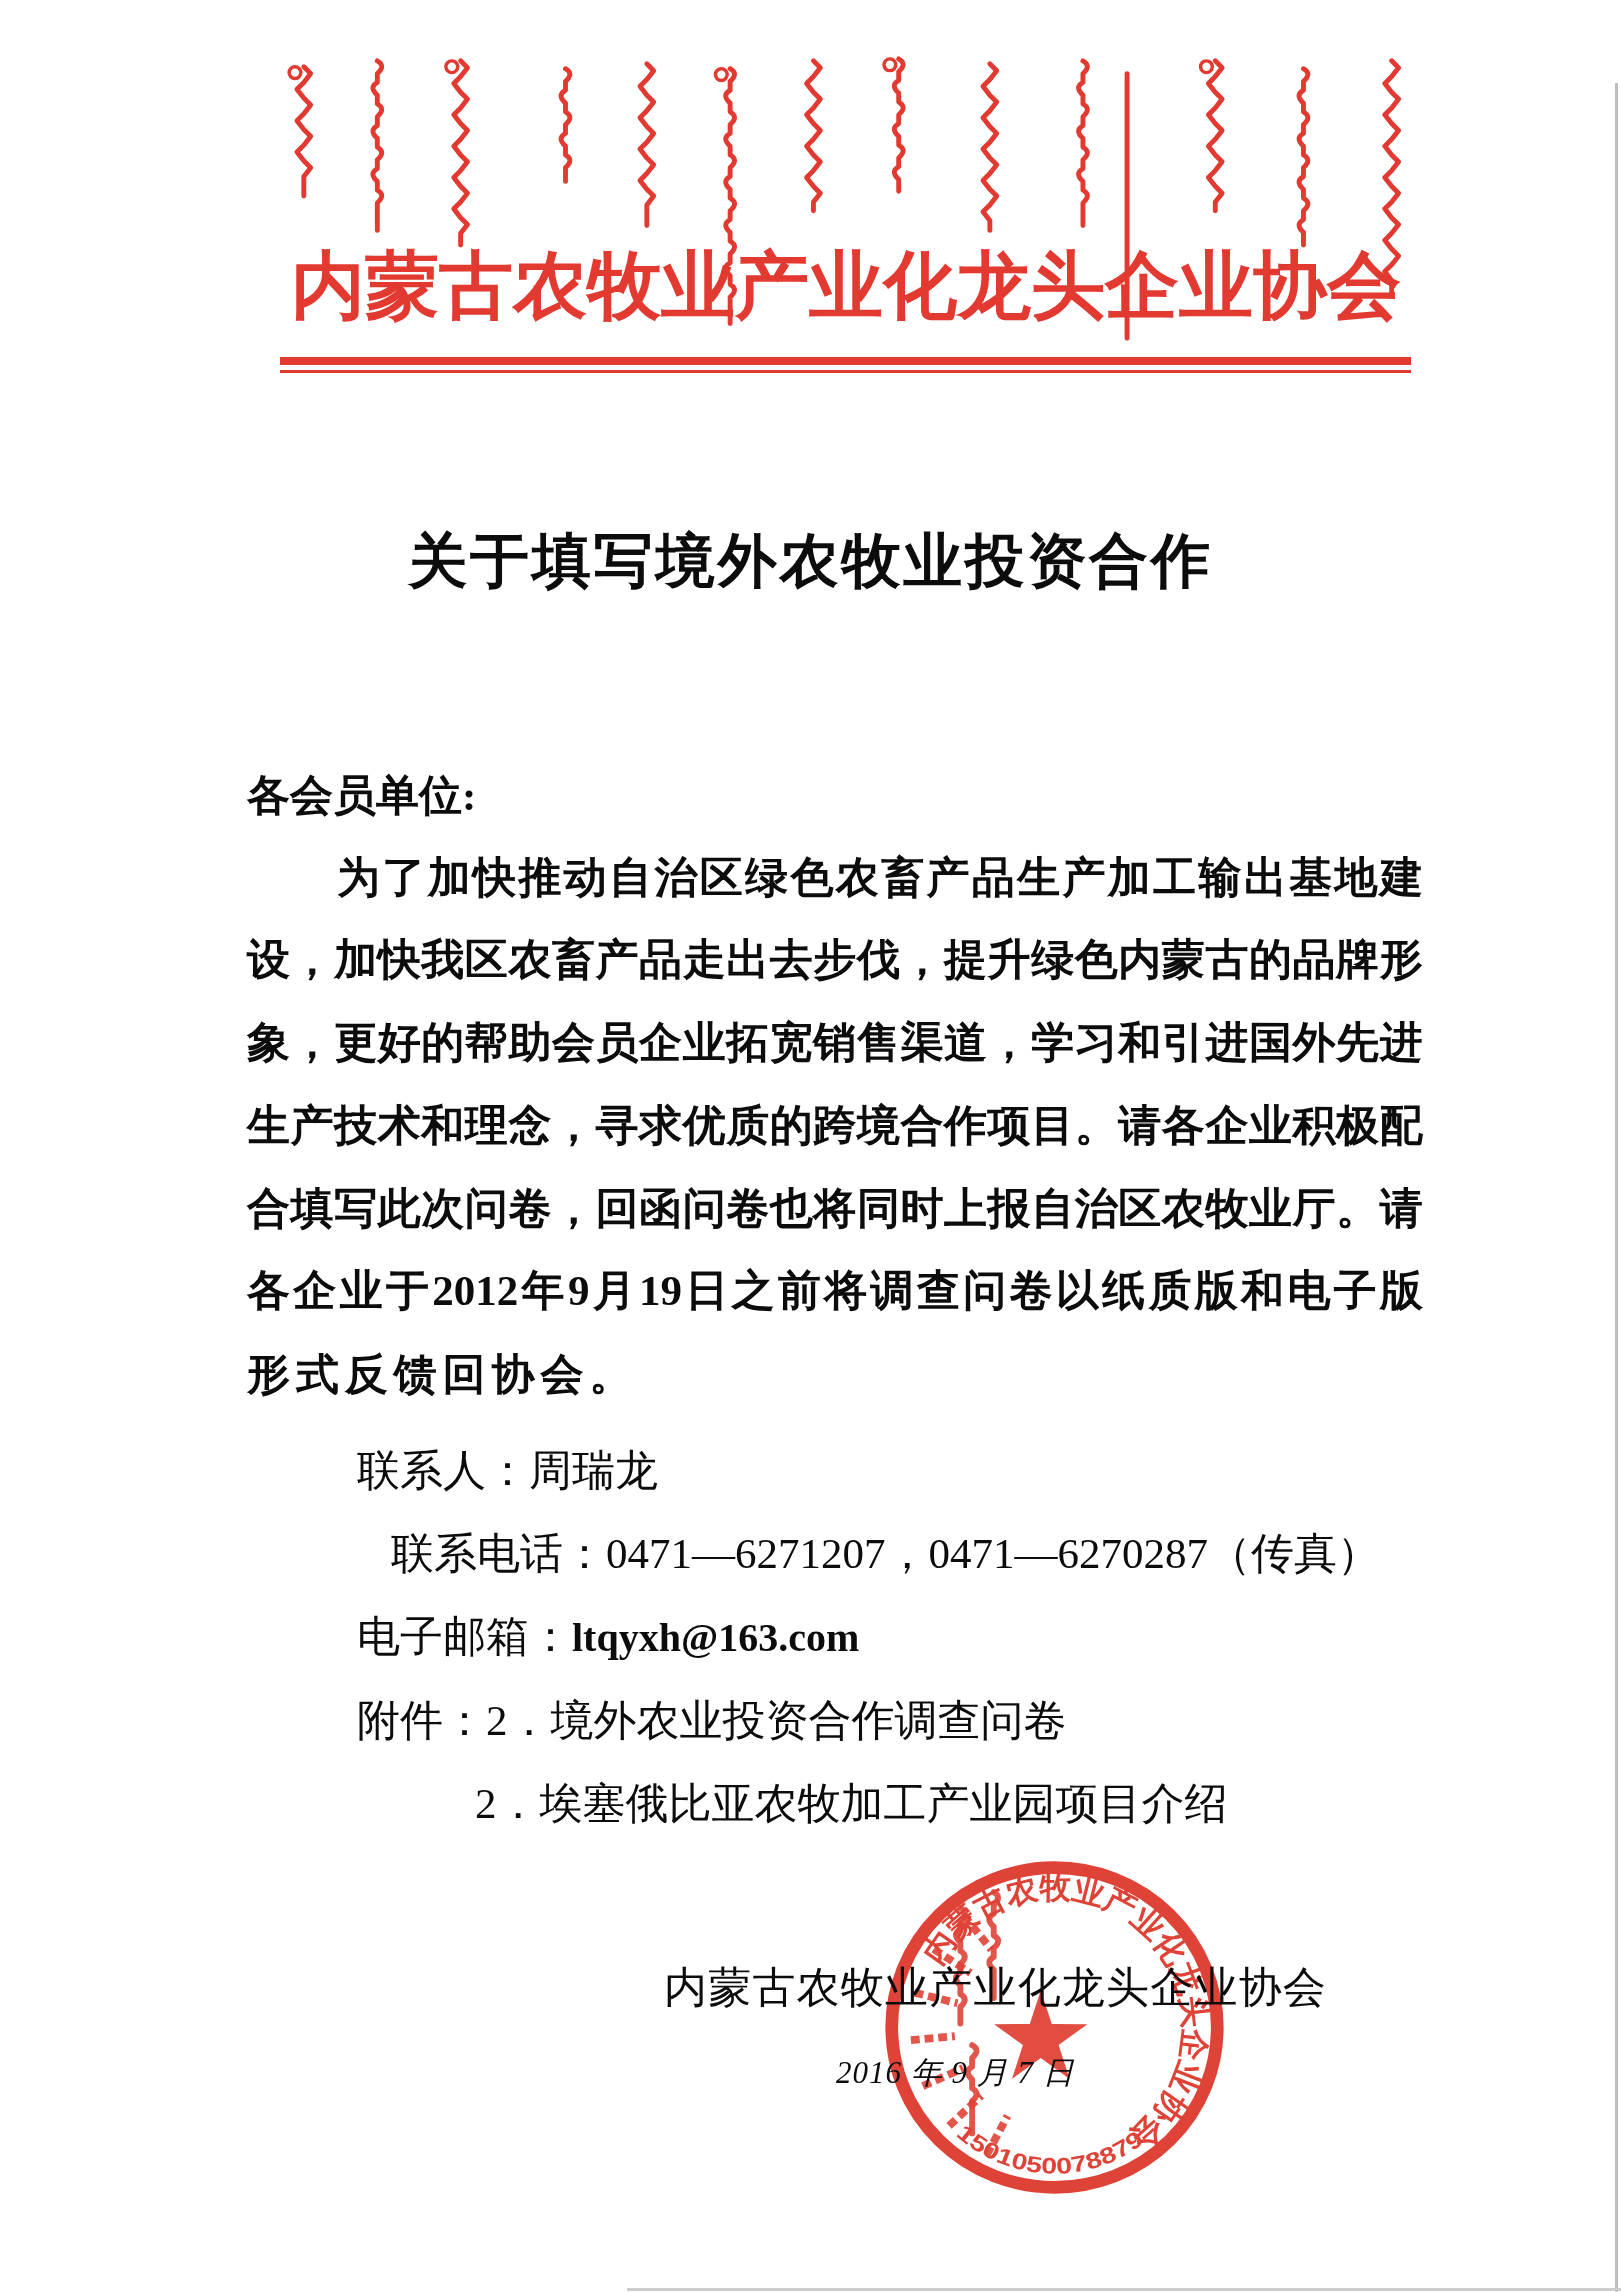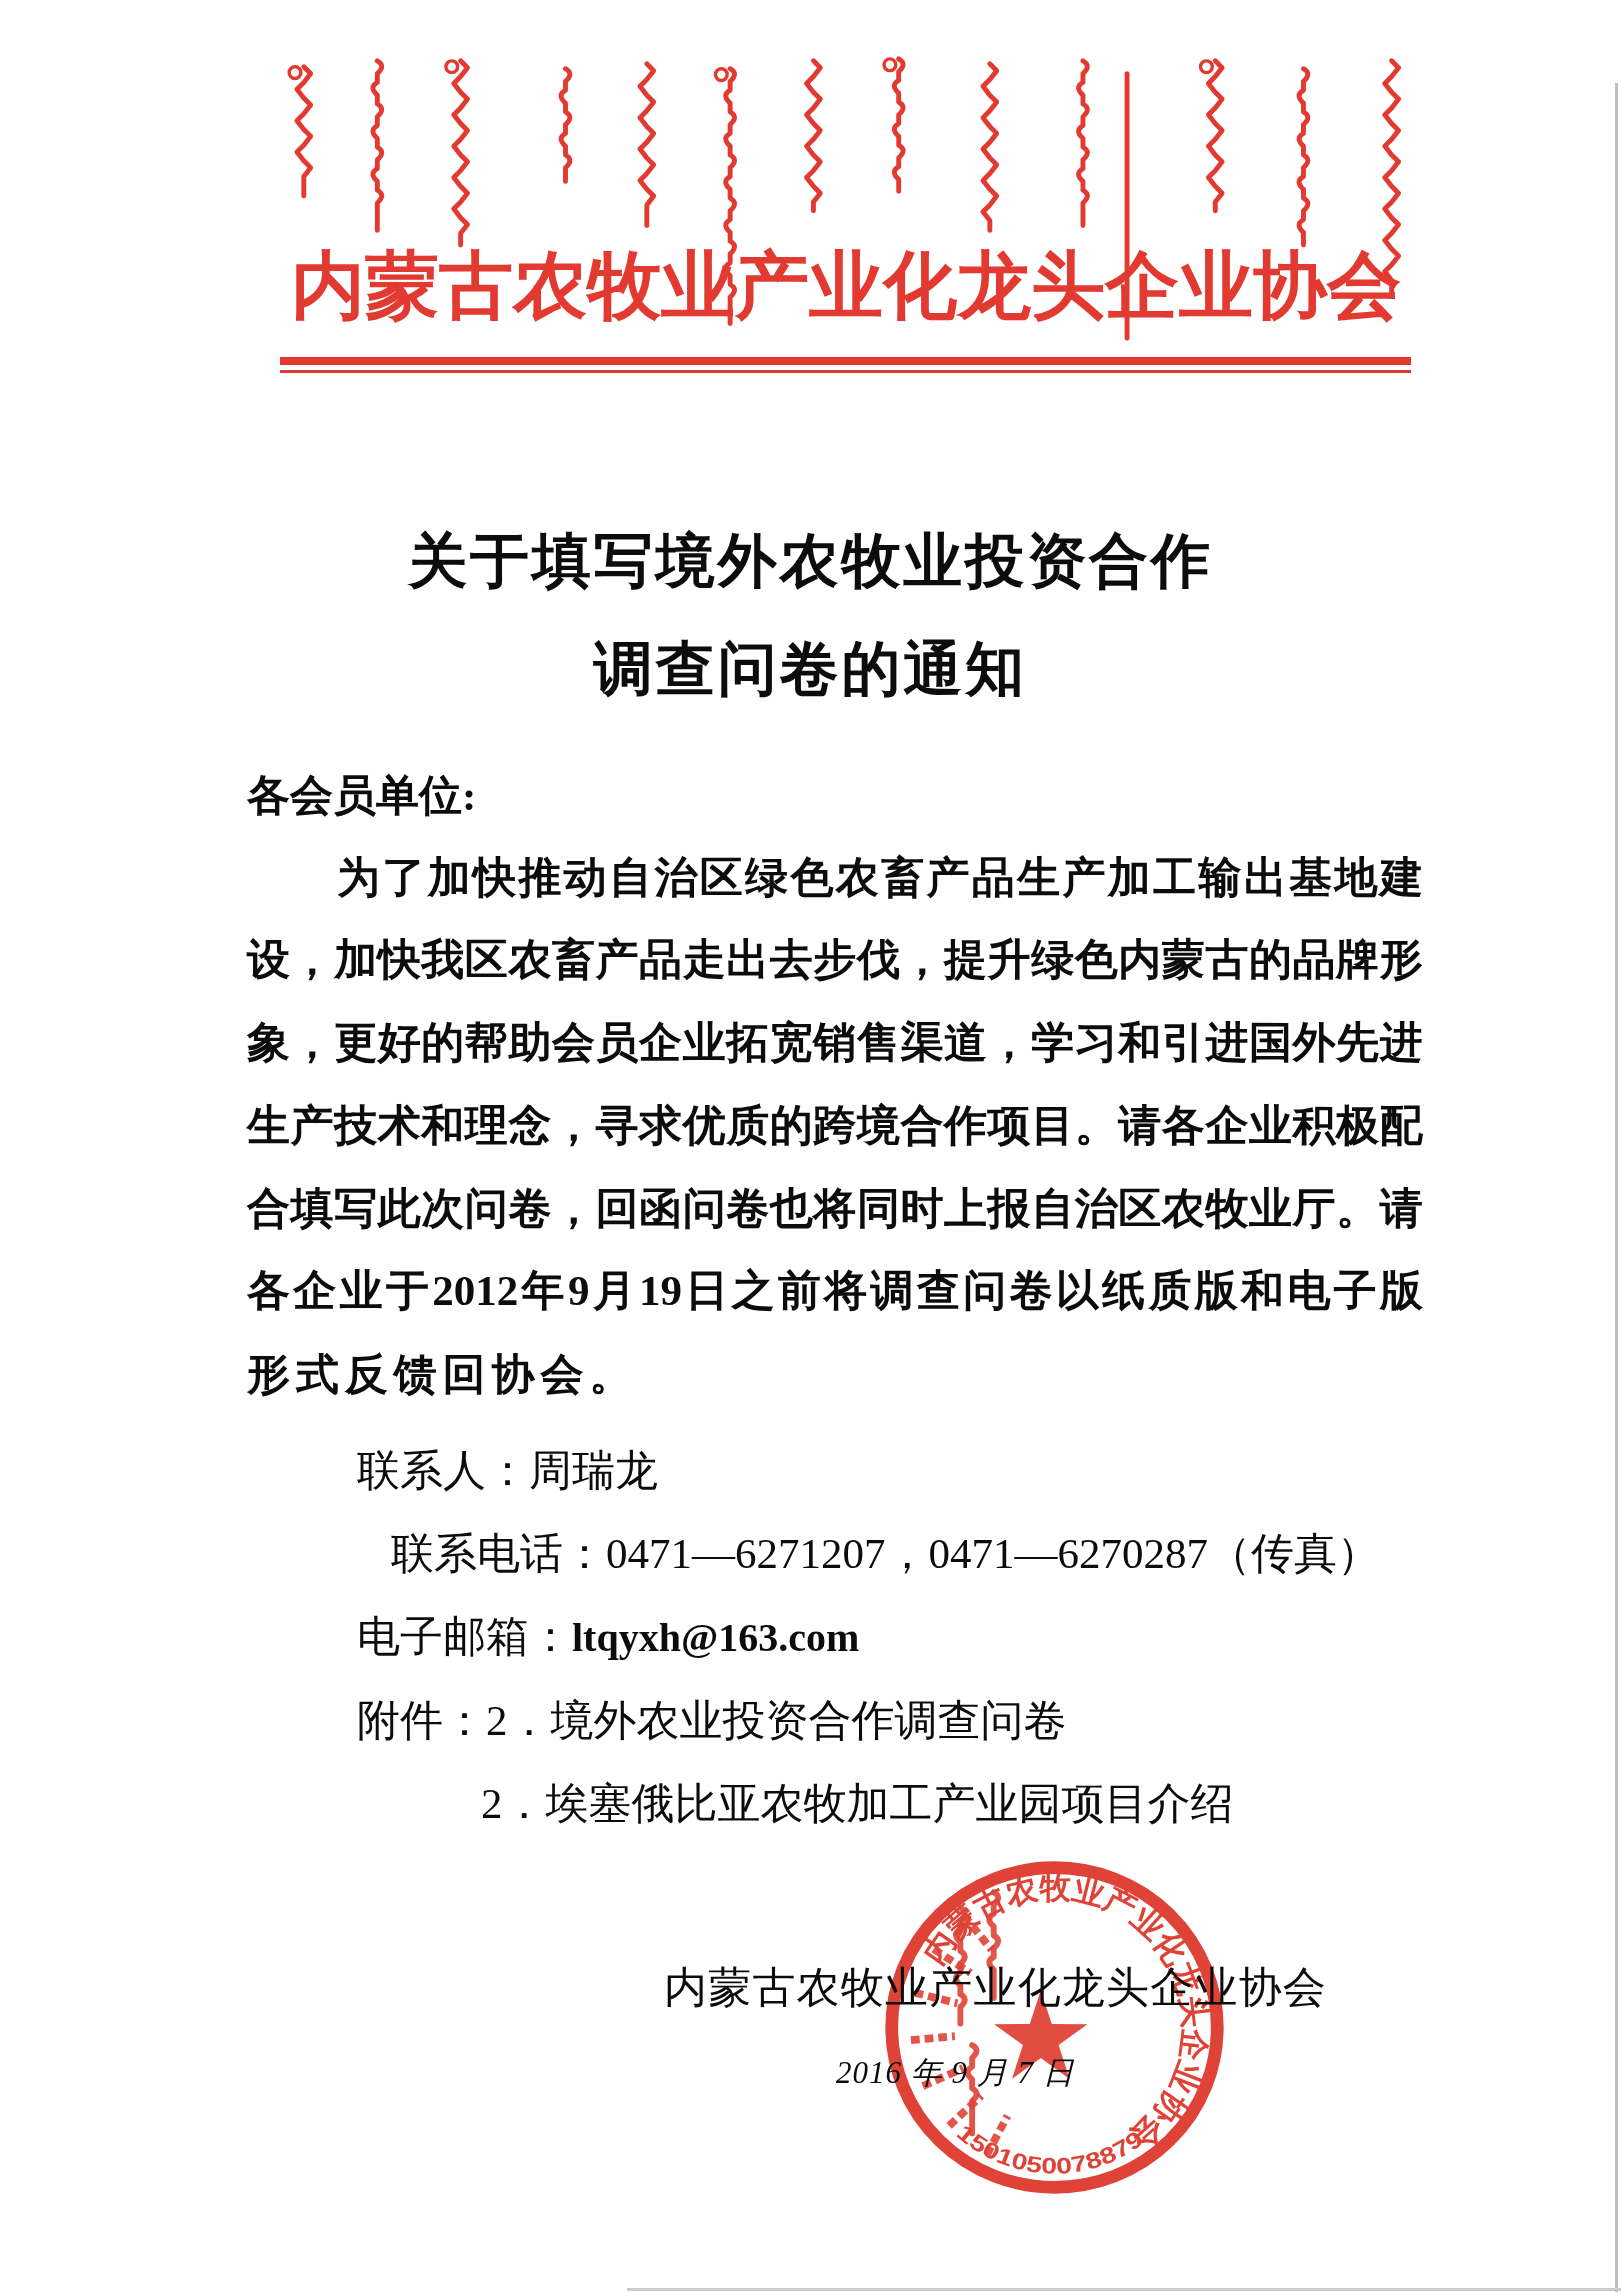--- a/index.html
+++ b/index.html
@@ -45,21 +45,21 @@
   
   .cline{font-size:43px;line-height:51px;white-space:nowrap;}
   .c1{left:357px;top:1445px;}
   .c2{left:343px;top:1528px;margin-left:48px;}
   .c3{left:357px;top:1611px;}
   .email-value{
     font-family:Liberation Serif, serif;
     font-weight:700;font-size:40px;
   }
   .a1{left:357px;top:1695px;}
-  .a2{left:475px;top:1778px;margin-left:6px;}
+  .a2{left:475px;top:1778px;}
   
   .sig-org{left:664px;top:1960px;width:662px;font-size:43px;line-height:55px;z-index:4;}
   .sig-date{left:836px;top:2047px;font-size:31px;line-height:51px;letter-spacing:1px;z-index:4;white-space:nowrap;font-style:italic;}
   .seal-svg{left:878px;top:1851px;z-index:3;}
   
   .edge-r{left:1615px;top:83px;width:2.9px;height:2209px;background:#bdbdbd;}
   .edge-b{left:627px;top:2288px;width:994px;height:2.9px;background:#cccccc;}
 </style>
 </head>
 <body>
@@ -103,21 +103,20 @@
       <span>企</span>
       <span>业</span>
       <span>协</span>
       <span>会</span>
     </div>
 
   <div class="abs rule-a"></div>
   <div class="abs rule-b"></div>
 
   <div class="abs doc-title doc-title-1">关于填写境外农牧业投资合作</div>
-  <div class="abs doc-title doc-title-2">调查问卷的通知</div>
 
   <div class="abs bline salutation">各会员单位:</div>
 
   <div class="abs bline l-indent spread">
       <span>为</span>
       <span>了</span>
       <span>加</span>
       <span>快</span>
       <span>推</span>
       <span>动</span>

